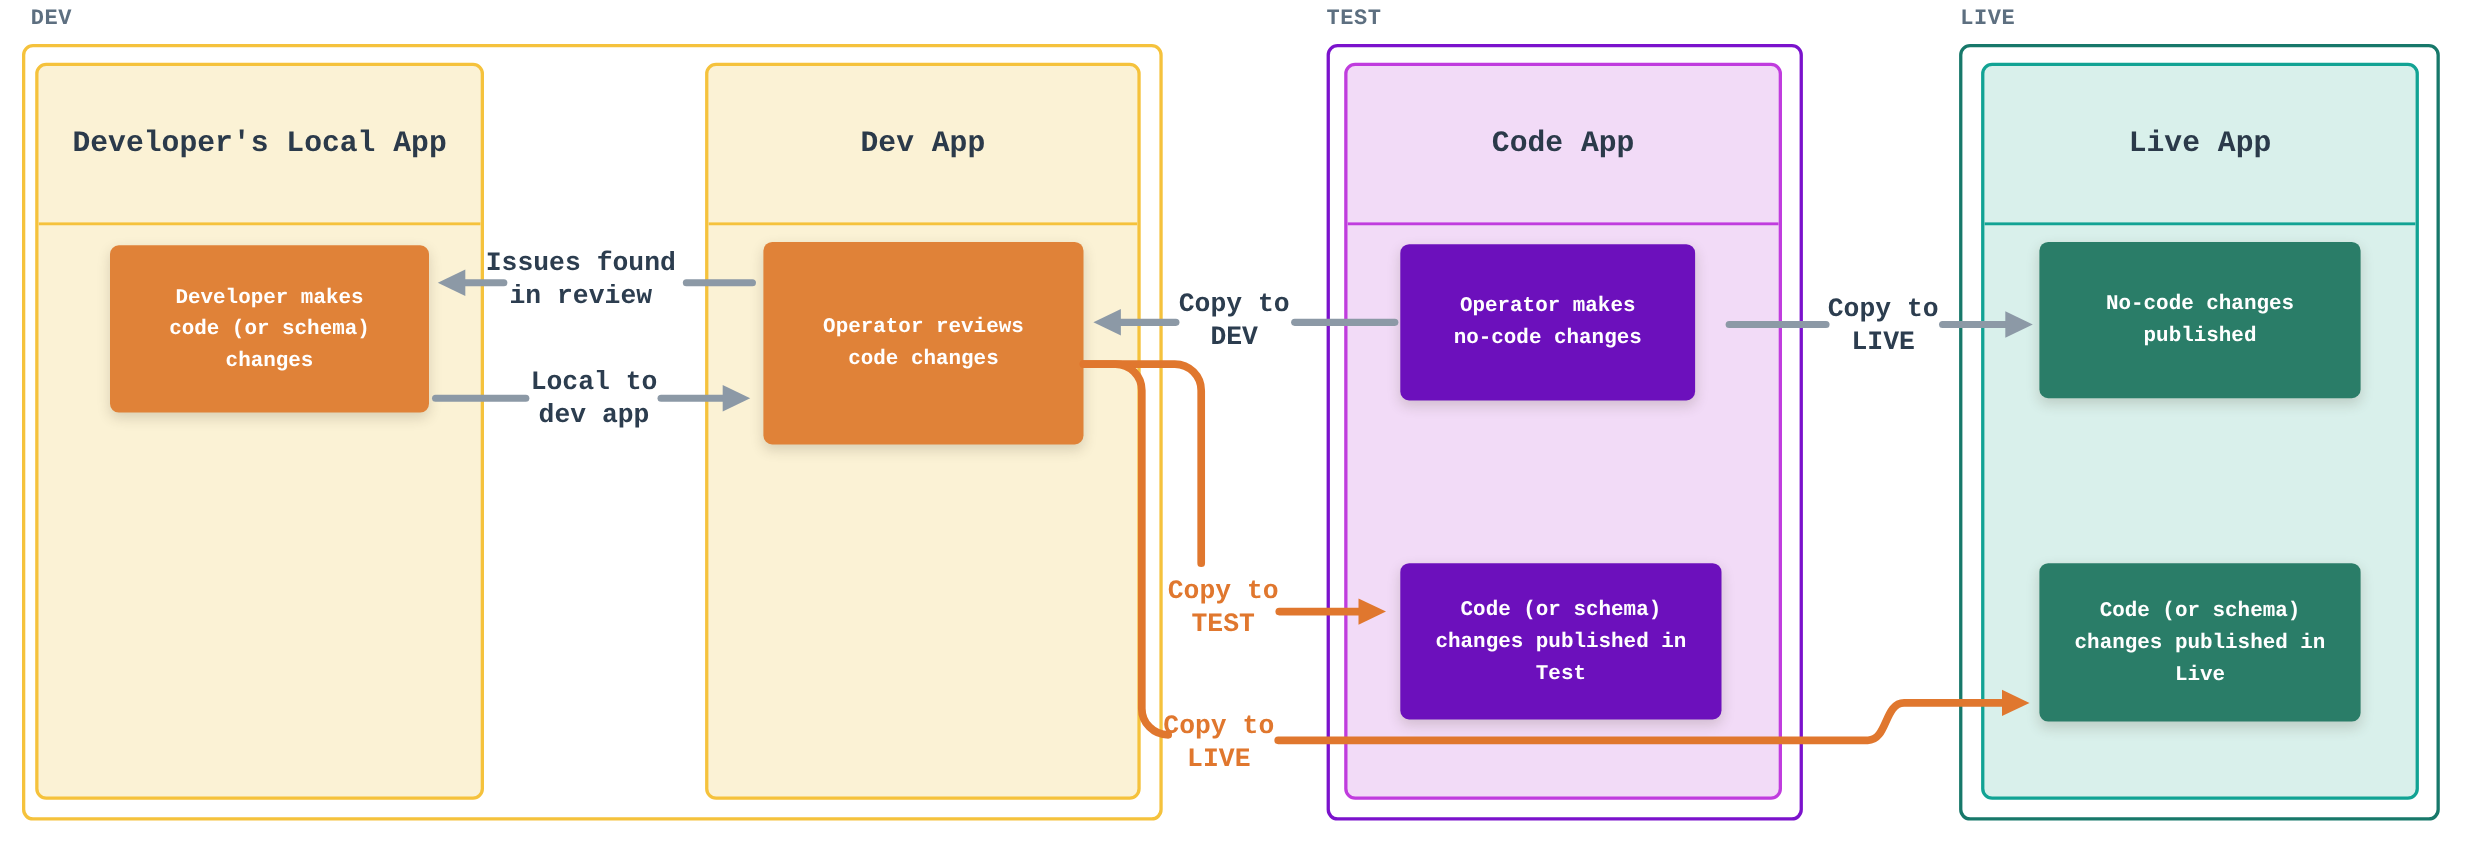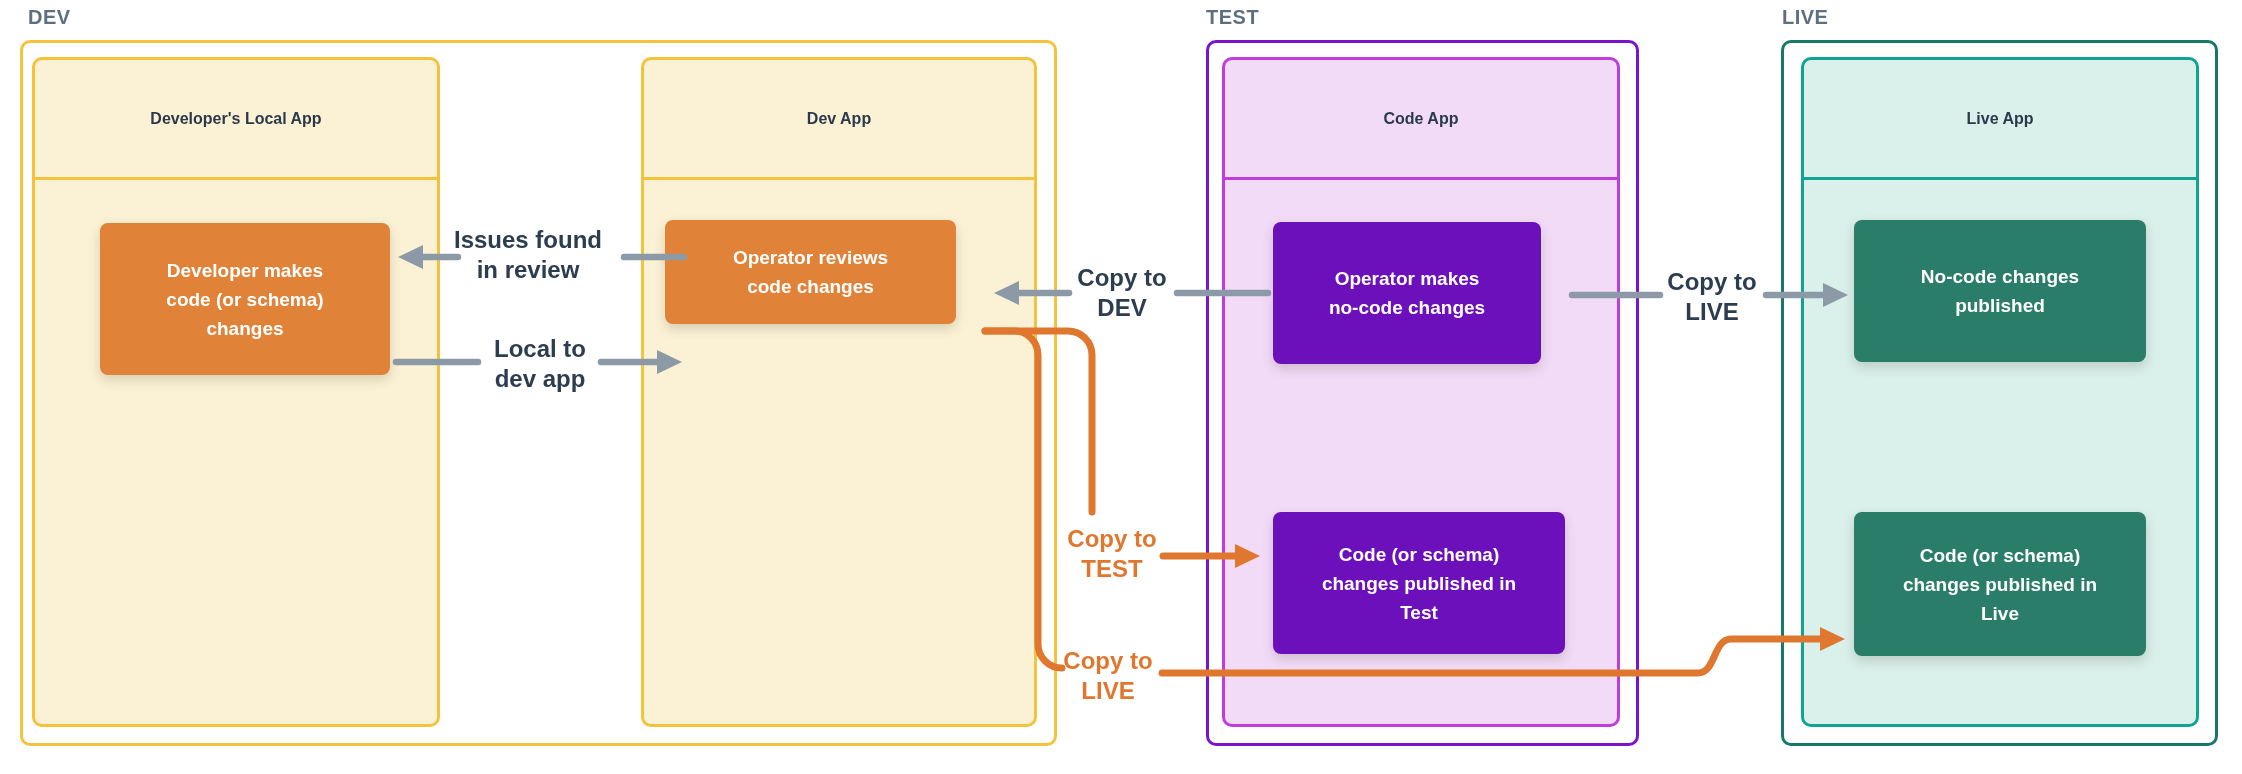--- a/index.html
+++ b/index.html
@@ -1,41 +1,41 @@
 <!DOCTYPE html>
 <html style="--orange-node: #E08238; --orange-line: #E0772E; --purple-node: #6C10BC; --teal-node: #2A7D68; --dev-border: #F5C23C; --dev-fill: #FBF2D5; --test-outer-border: #7B12CC; --test-border: #C03CDE; --test-fill: #F2DBF7; --live-outer-border: #17786A; --live-border: #12A394; --live-fill: #D9F0EB; --gray-line: #8C99A6; --label-text: #2C3D4F; --section-label: #5D6F80; --title-text: #2B3A4A; --node-text: #FFFFFF;"><head>
 <meta charset="utf-8">
 <style>
   html,body { margin:0; padding:0; background:#ffffff; }
   * { box-sizing:border-box; }
   .stage {
     position:relative; width:2242px; height:774px; background:#ffffff;
-    font-family:Liberation Sans, sans-serif; overflow:hidden;border-radius:15px;
+    font-family:Liberation Mono, monospace; overflow:hidden;border-radius:15px;
   }
   .env-label {
     position:absolute; top:6px; font-size:20px; font-weight:700;
     letter-spacing:0.5px; color:var(--section-label); z-index:1;
   }
   .env {
     position:absolute; top:40px; height:706px; border:3px solid;
     border-radius:10px; background:#ffffff; z-index:1;
   }
   .env.dev  { left:20px;   width:1037px; border-color:var(--dev-border); }
   .env.test { left:1206px; width:433px;  border-color:var(--test-outer-border); }
   .env.live { left:1781px; width:437px;  border-color:var(--live-outer-border); }
   .app {
     position:absolute; top:57px; height:670px; border:3px solid;
     border-radius:10px; z-index:2;
   }
   .app.dev  { border-color:var(--dev-border);  background:var(--dev-fill); }
   .app.test { border-color:var(--test-border); background:var(--test-fill); }
   .app.live { border-color:var(--live-border); background:var(--live-fill); }
   .app-header {
-    height:120px; display:flex; align-items:center; justify-content:center;
-    font-size:16px; font-weight:600; color:var(--title-text);
+    height:145px; display:flex; align-items:center; justify-content:center;
+    font-size:27px; font-weight:600; color:var(--title-text);
     border-bottom:3px solid; border-color:inherit; border-radius:8px 8px 0 0;
   }
   .node {
     position:absolute; z-index:3; display:flex; align-items:center; justify-content:center;
     text-align:center; white-space:pre-line; color:var(--node-text);
     font-size:19px; line-height:29px; font-weight:600; border-radius:8px;
     box-shadow:0 5px 12px rgba(60,50,30,0.18); padding:0 10px;
   }
   .node.orange { background:var(--orange-node); }
   .node.purple { background:var(--purple-node); }
@@ -74,21 +74,21 @@
   <div class="app test" style="left:1222px; width:398px">
     <div class="app-header">Code App</div>
   </div>
   <div class="app live" style="left:1801px; width:398px">
     <div class="app-header">Live App</div>
   </div>
 
   <div class="node orange" style="left:100px;  top:223px; width:290px; height:152px">Developer makes
 code (or schema)
 changes</div>
-  <div class="node orange" style="left:665px;  top:220px; width:291px; height:104px">Operator reviews
+  <div class="node orange" style="left:694px;  top:220px; width:291px; height:184px">Operator reviews
 code changes</div>
   <div class="node purple" style="left:1273px; top:222px; width:268px; height:142px">Operator makes
 no-code changes</div>
   <div class="node purple" style="left:1273px; top:512px; width:292px; height:142px">Code (or schema)
 changes published in
 Test</div>
   <div class="node teal" style="left:1854px; top:220px; width:292px; height:142px">No-code changes
 published</div>
   <div class="node teal" style="left:1854px; top:512px; width:292px; height:144px">Code (or schema)
 changes published in

